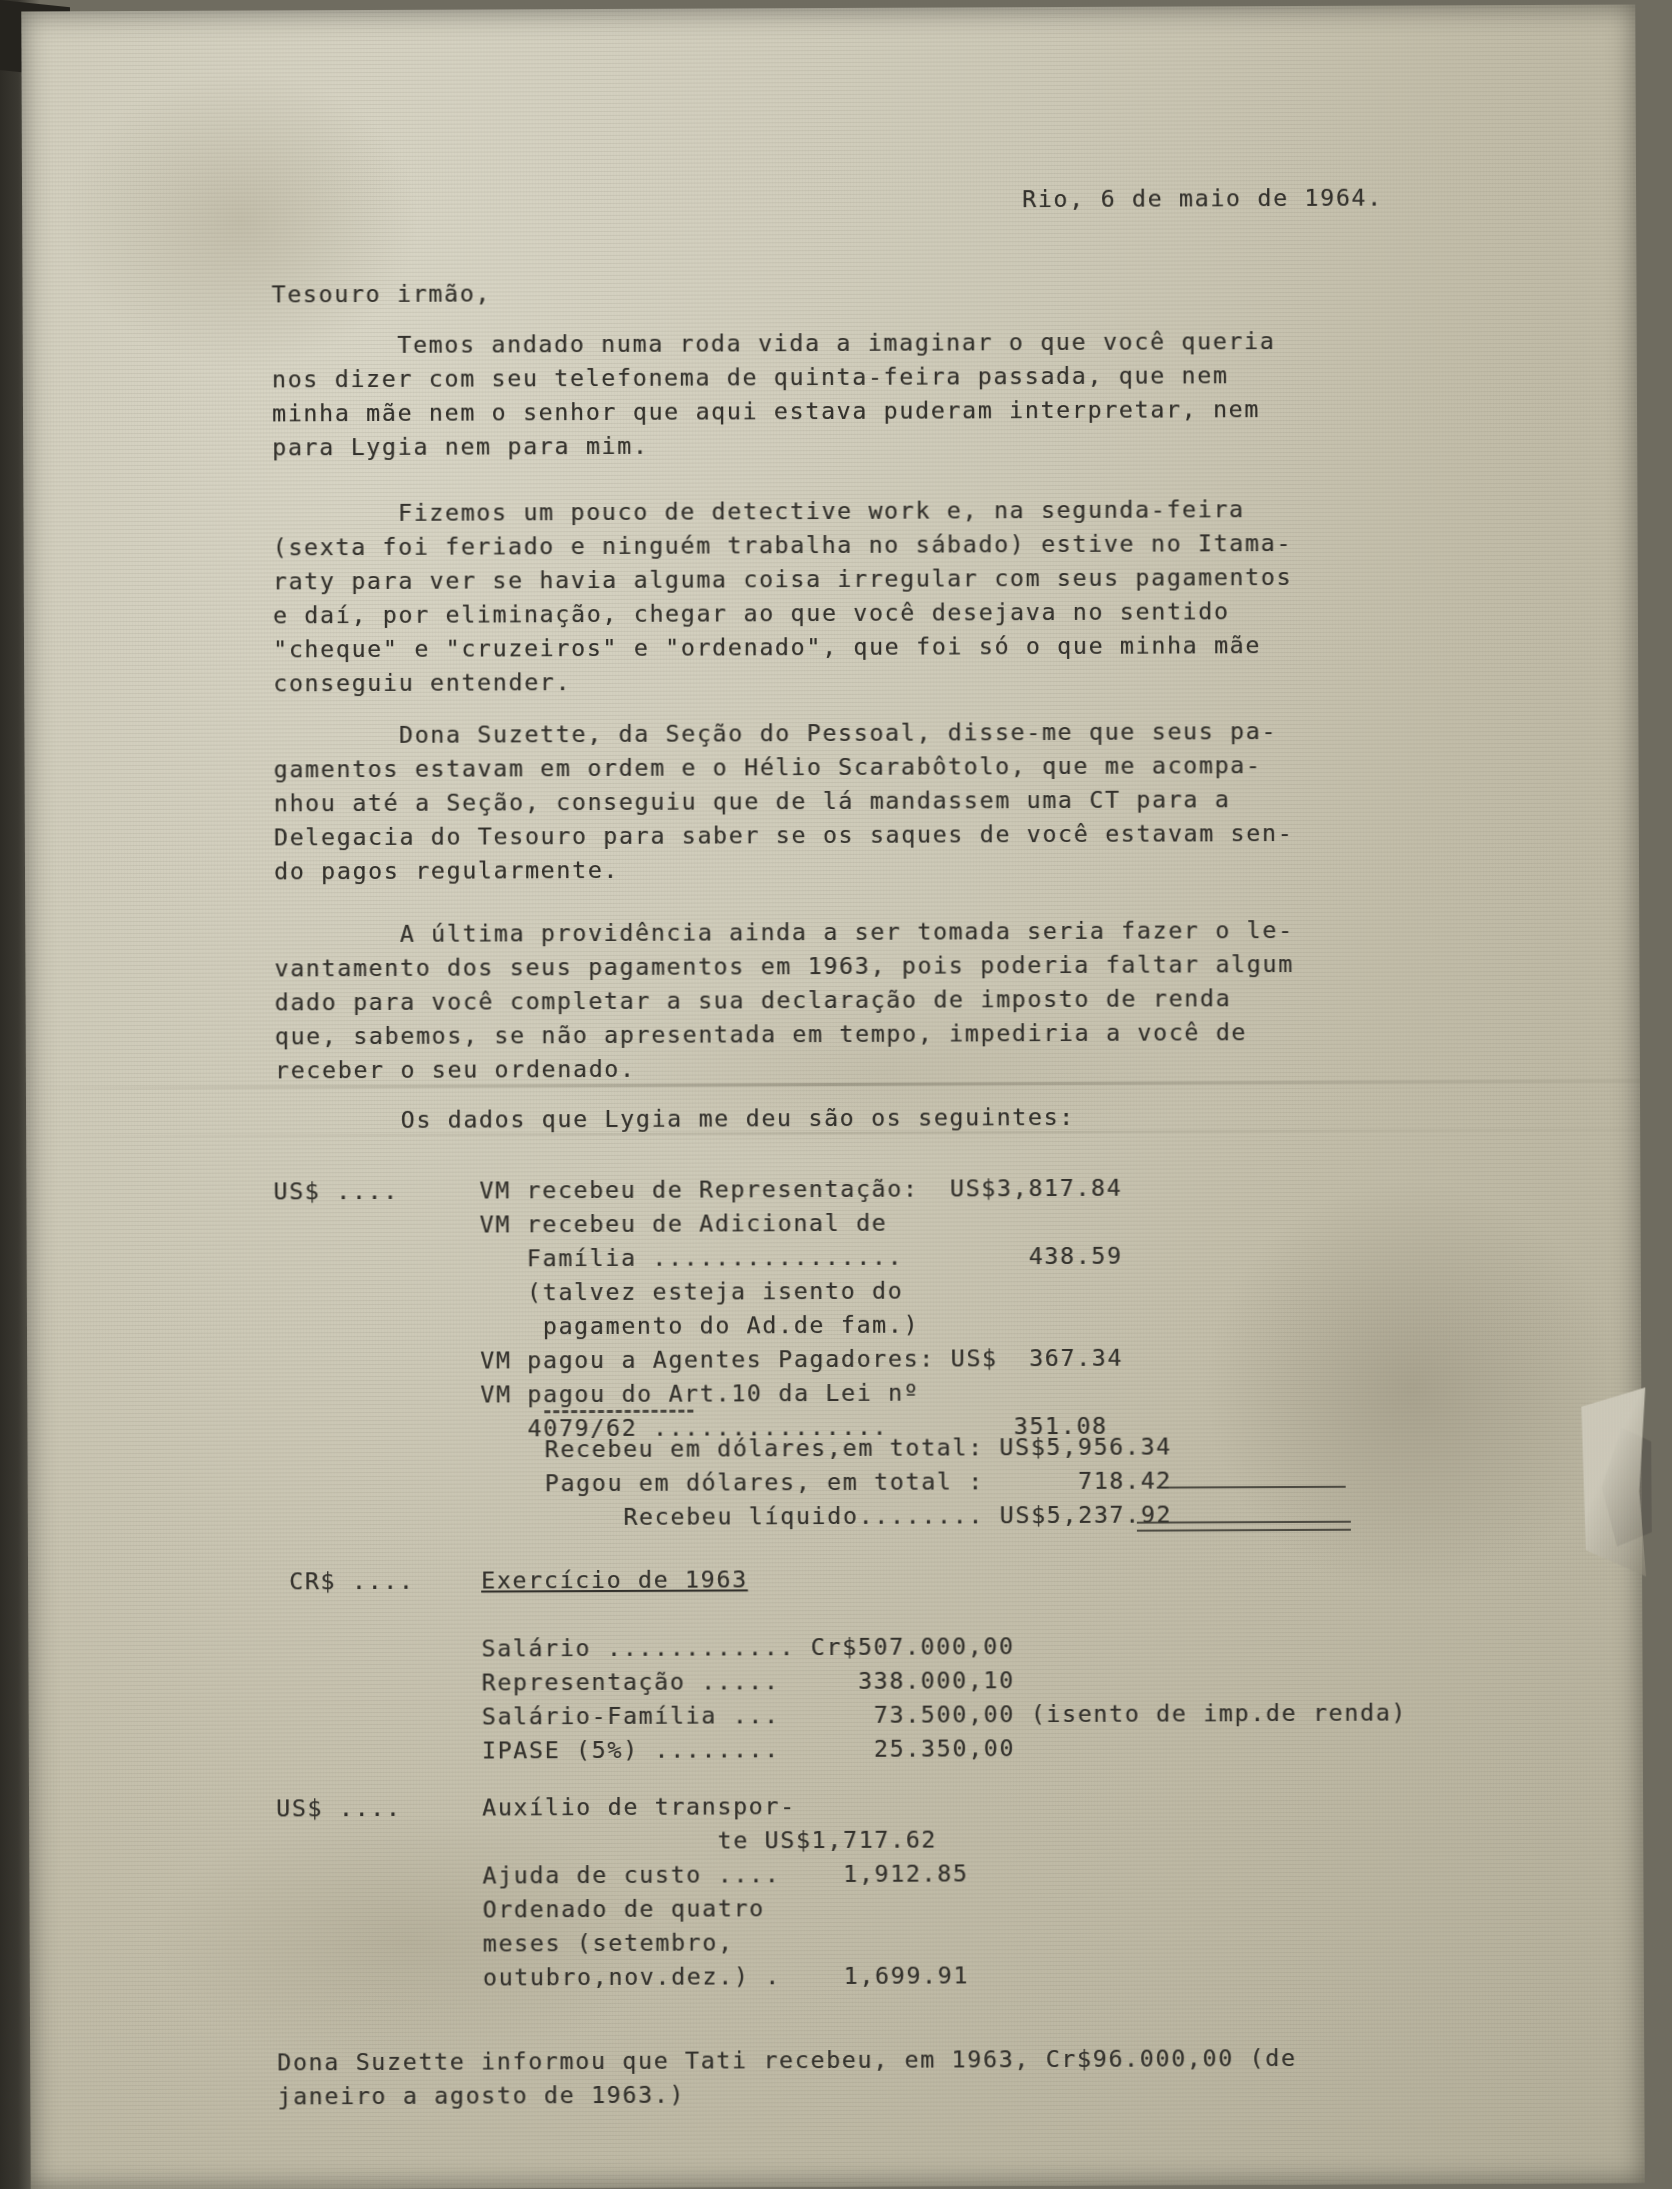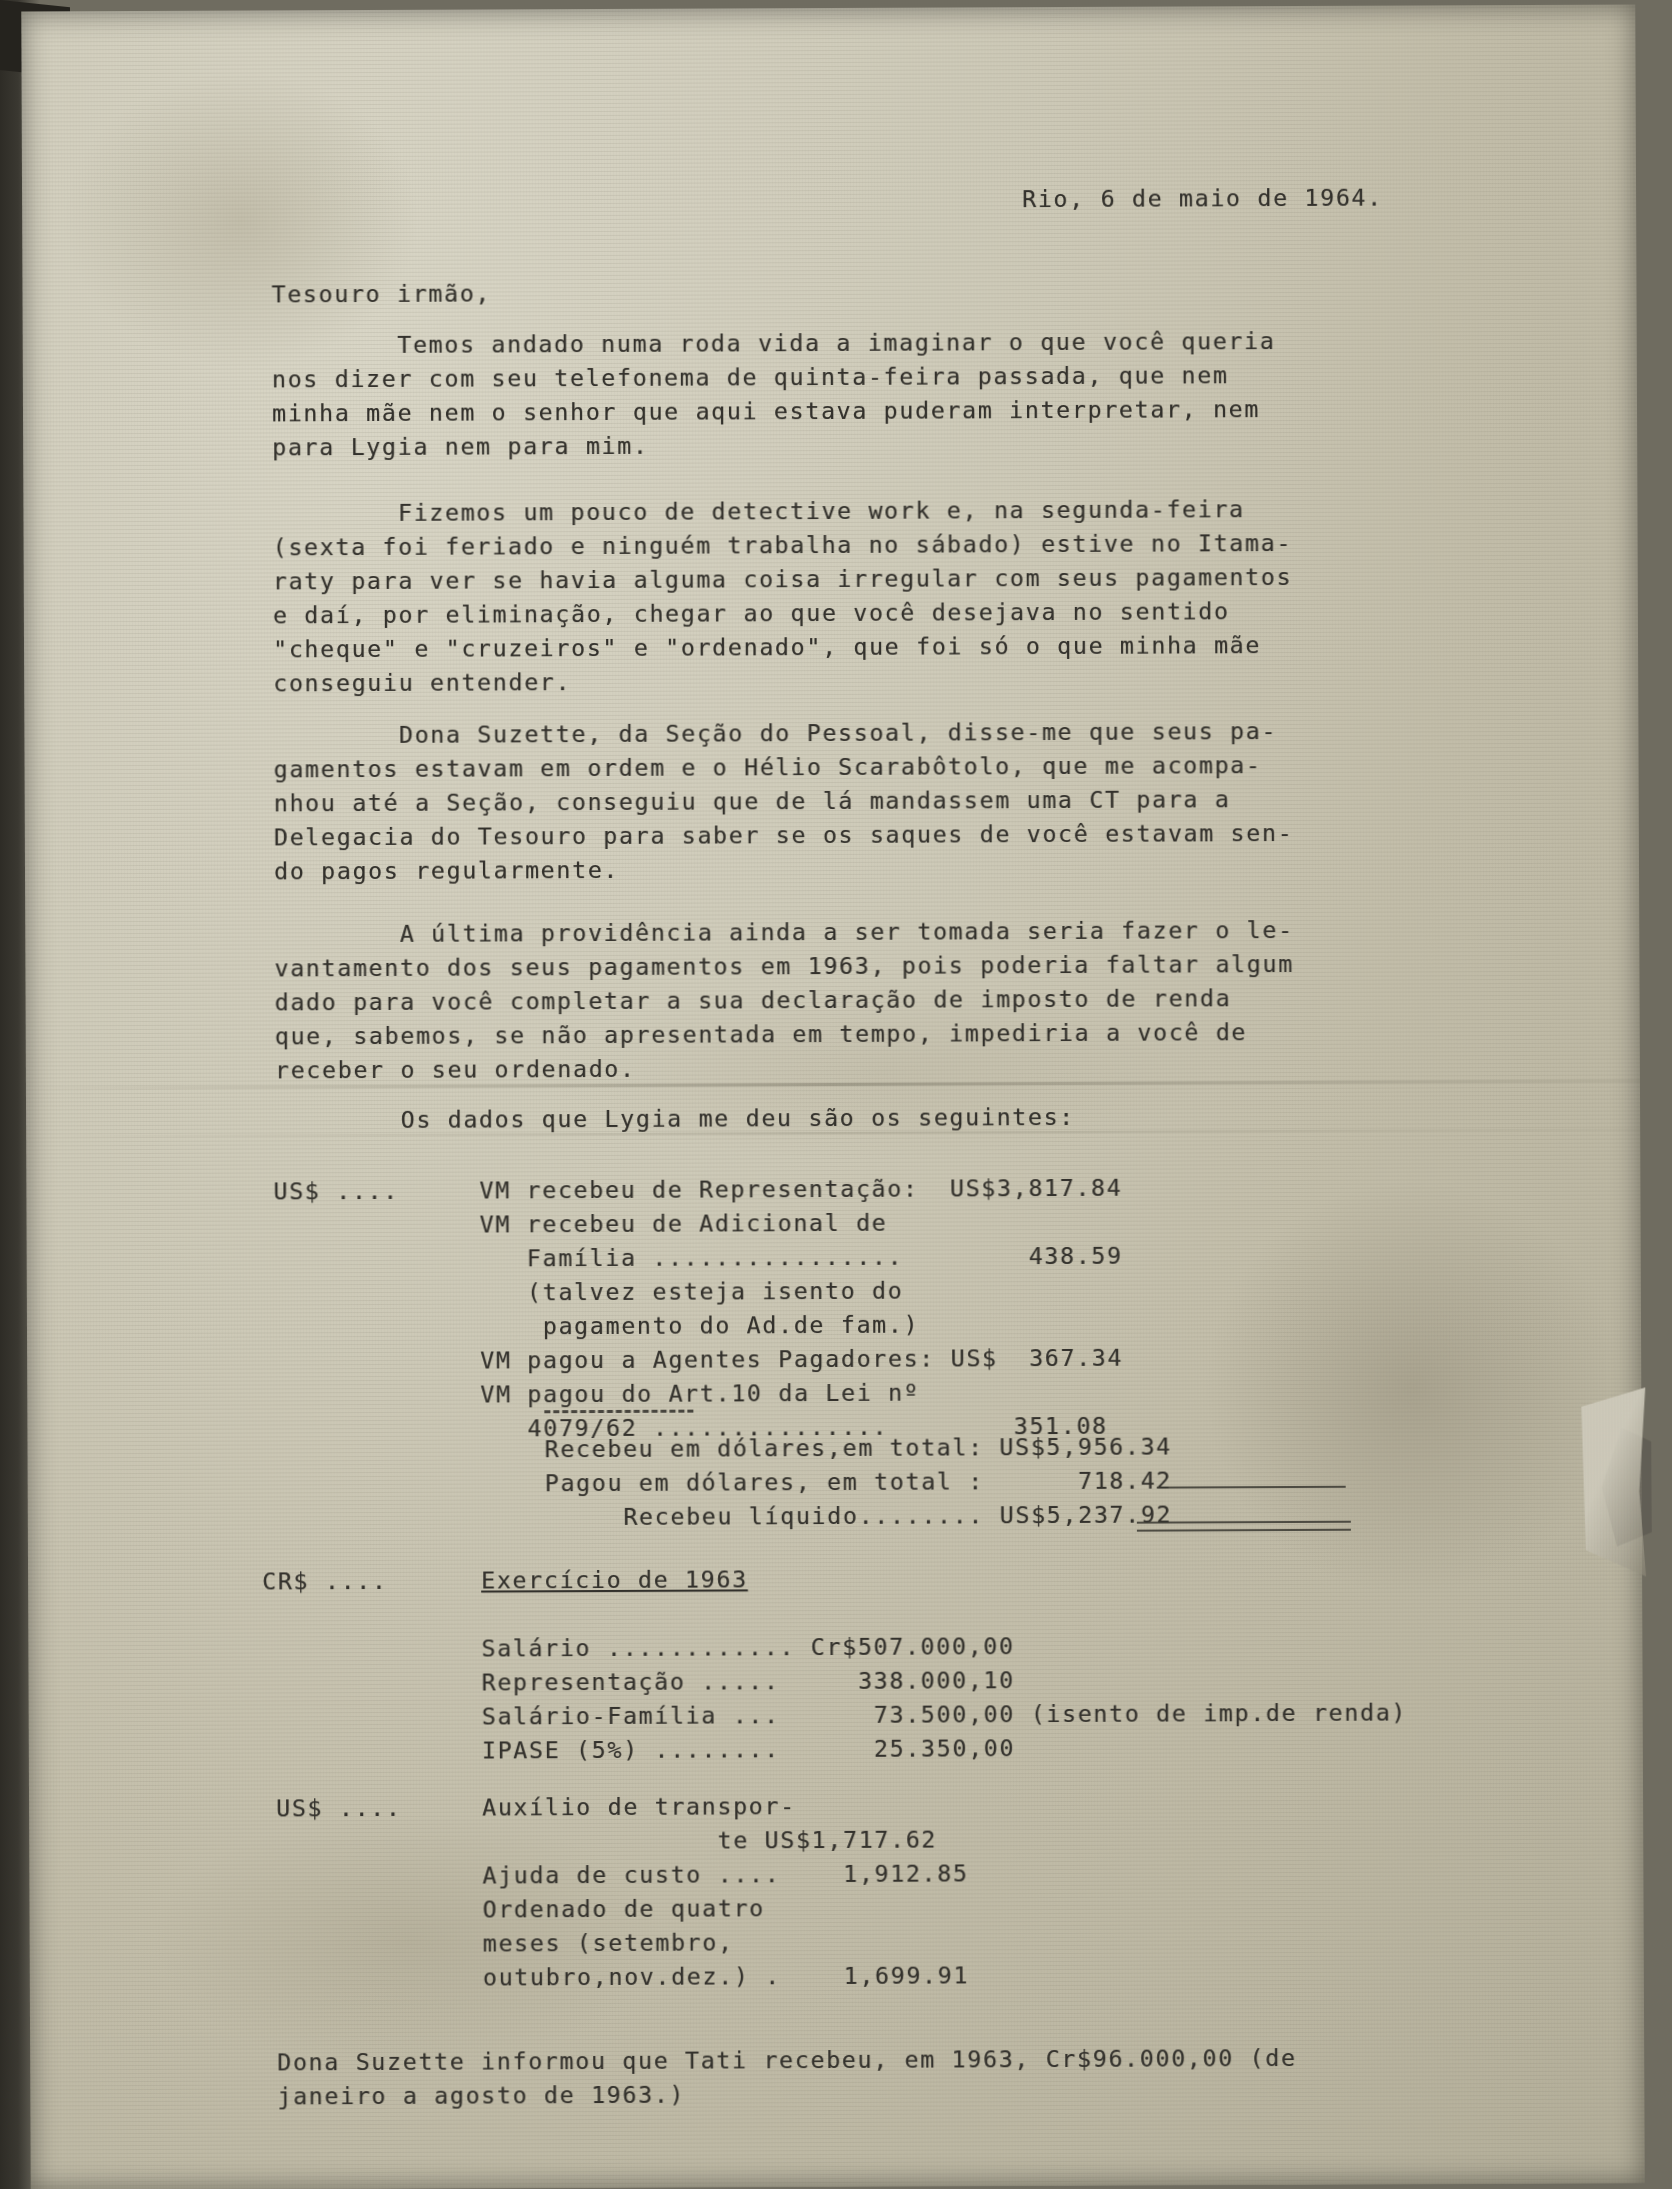--- a/index.html
+++ b/index.html
@@ -100,21 +100,21 @@
   .blk { white-space: pre; }
   .date { left: 1000px; top: 175px; }
   .salut { left: 249px; top: 267px; }
   .p1 { left: 249px; top: 318px; }
   .p2 { left: 249px; top: 486px; }
   .p3 { left: 249px; top: 708px; }
   .p4 { left: 249px; top: 907px; }
   .p5 { left: 249px; top: 1093px; }
   .lbl-us1 { left: 247px; top: 1164px; }
   .blk-us1 { left: 453px; top: 1164px; }
-  .lbl-cr { left: 234px; top: 1554px; }
+  .lbl-cr { left: 261px; top: 1554px; }
   .blk-cr-t { left: 453px; top: 1554px; text-decoration: underline; }
   .blk-cr { left: 453px; top: 1622px; }
   .lbl-us2 { left: 247px; top: 1781px; }
   .blk-us2 { left: 453px; top: 1781px; }
   .closing { left: 247px; top: 2035px; }
 
   .rule {
     position: absolute;
     background: #3a3831;
     height: 2px;

